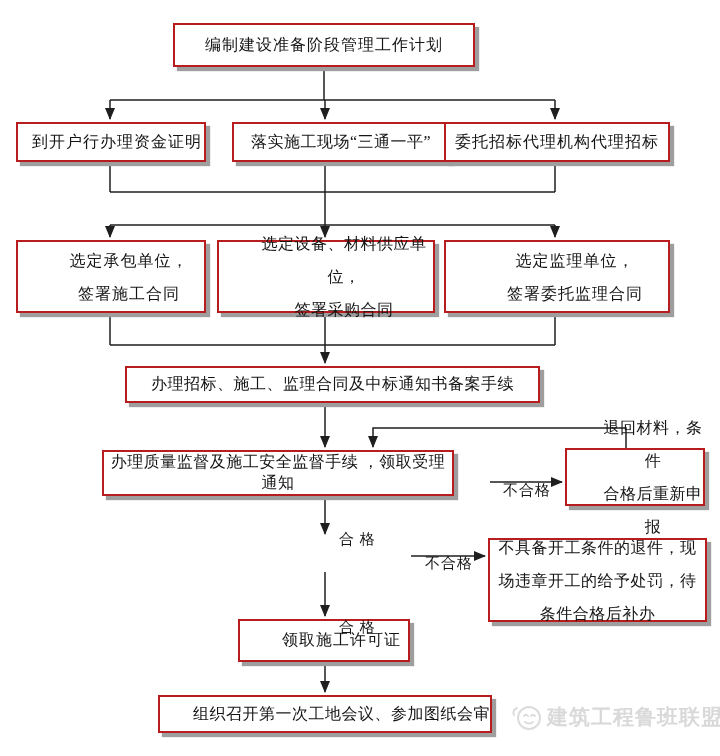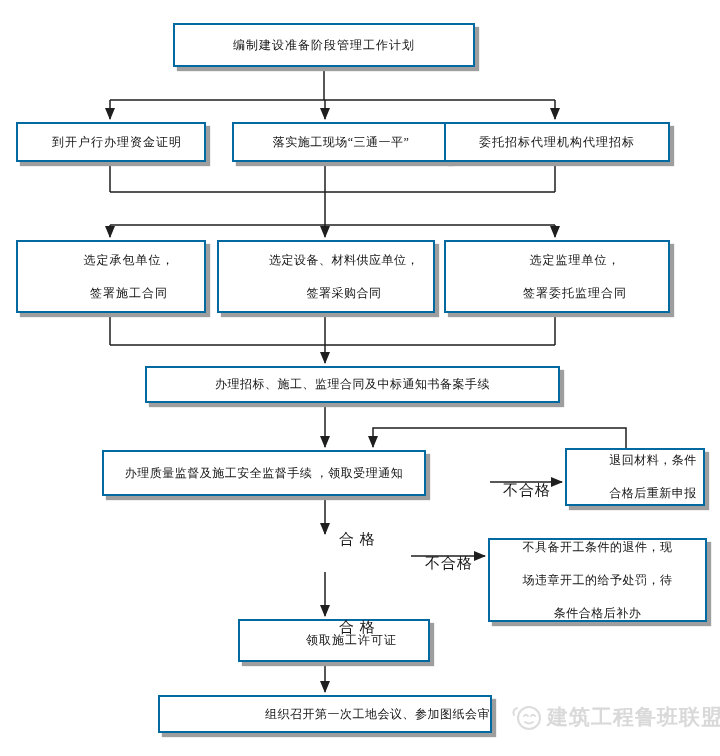--- a/index.html
+++ b/index.html
@@ -16,27 +16,27 @@
     overflow:hidden;
   }
   svg.wires {
     position:absolute;
     left:0; top:0;
     width:720px; height:756px;
   }
   .node {
     position:absolute;
     background:#ffffff;
-    border:2px solid #0369a1;
+    border:2px solid #b91c1c;
     box-shadow:4px 4px 1px #9e9e9e;
     display:flex;
     align-items:center;
     justify-content:center;
     text-align:center;
-    font-size:12px;
+    font-size:16px;
     letter-spacing:1px;
     color:#141414;
     z-index:2;
   }
   .node .txt { white-space:pre-line; }
   .lh2 .txt { line-height:33px;margin-left:36px; }
   .lh3 .txt { line-height:33px; }
   .tight { letter-spacing:0.5px; }
   .edge-label {
     position:absolute;
@@ -131,41 +131,41 @@
   <div class="node lh2 tight" style="left:217px; top:240px; width:218px; height:73px;">
     <span class="txt">选定设备、材料供应单位，
 签署采购合同</span>
   </div>
 
   <div class="node lh2" style="left:444px; top:240px; width:226px; height:73px;">
     <span class="txt">选定监理单位，
 签署委托监理合同</span>
   </div>
 
-  <div class="node tight" style="left:125px; top:366px; width:415px; height:37px;margin-left:20px;">
+  <div class="node tight" style="left:125px; top:366px; width:415px; height:37px;">
     <span class="txt">办理招标、施工、监理合同及中标通知书备案手续</span>
   </div>
 
-  <div class="node tight" style="left:102px; top:450px; width:324px; height:46px;text-align:right;">
+  <div class="node tight" style="left:102px; top:450px; width:352px; height:46px;">
     <span class="txt">办理质量监督及施工安全监督手续 ，领取受理通知</span>
   </div>
 
   <div class="node lh2 tight" style="left:565px; top:448px; width:140px; height:58px;">
     <span class="txt">退回材料，条件
 合格后重新申报</span>
   </div>
 
 
   <div class="node lh3 tight" style="left:488px; top:538px; width:219px; height:84px;">
     <span class="txt">不具备开工条件的退件，现
 场违章开工的给予处罚，待
 条件合格后补办</span>
   </div>
 
-  <div class="node" style="left:238px; top:619px; width:192px; height:43px;padding-left:35px;">
+  <div class="node" style="left:238px; top:619px; width:172px; height:43px;padding-left:35px;">
     <span class="txt">领取施工许可证</span>
   </div>
 
   <div class="node tight" style="left:158px; top:695px; width:334px; height:38px;justify-content:flex-end;">
     <span class="txt">组织召开第一次工地会议、参加图纸会审</span>
   </div>
 
   <div class="edge-label" style="left:503px; top:457px;">不合格</div>
   <div class="edge-label" style="left:339px; top:506px;">合 格</div>
   <div class="edge-label" style="left:425px; top:530px;">不合格</div>

